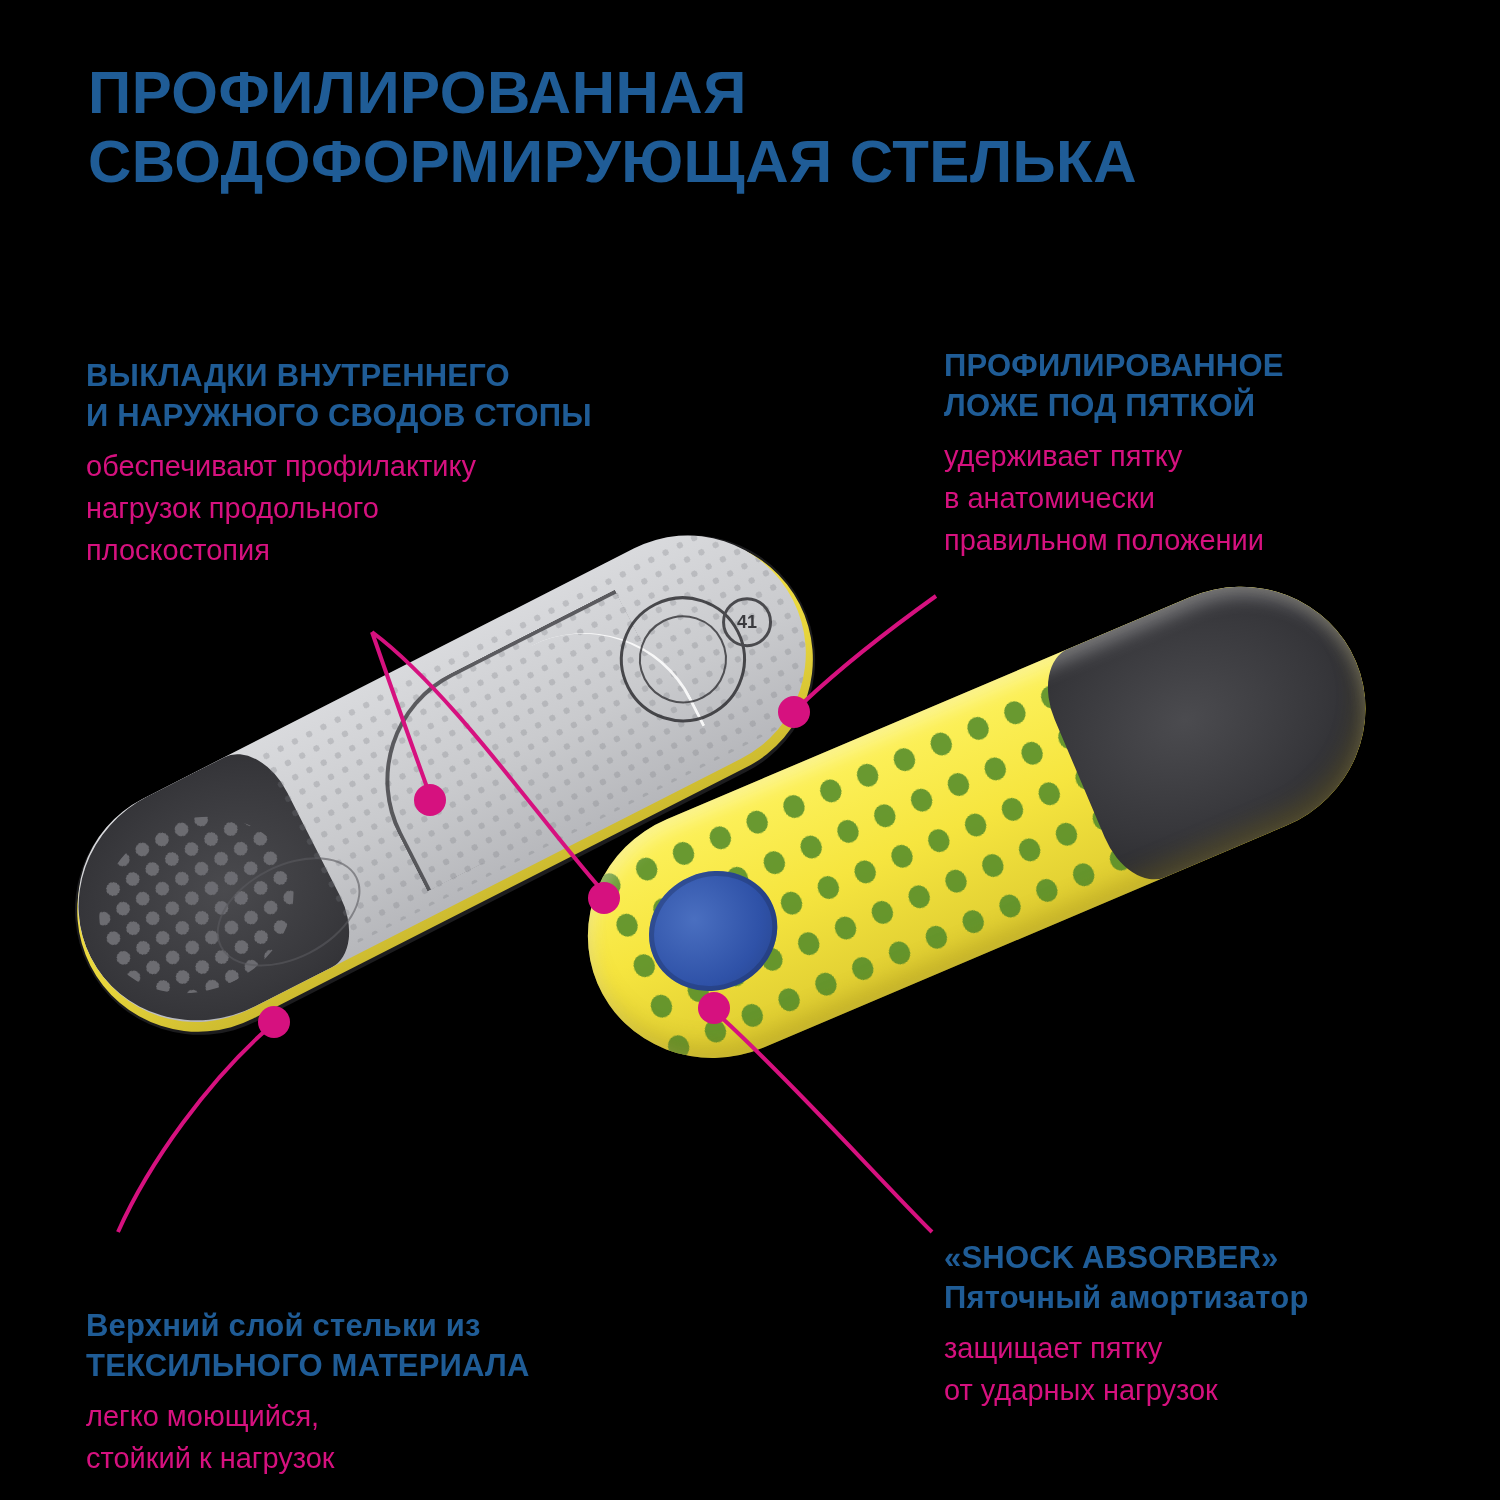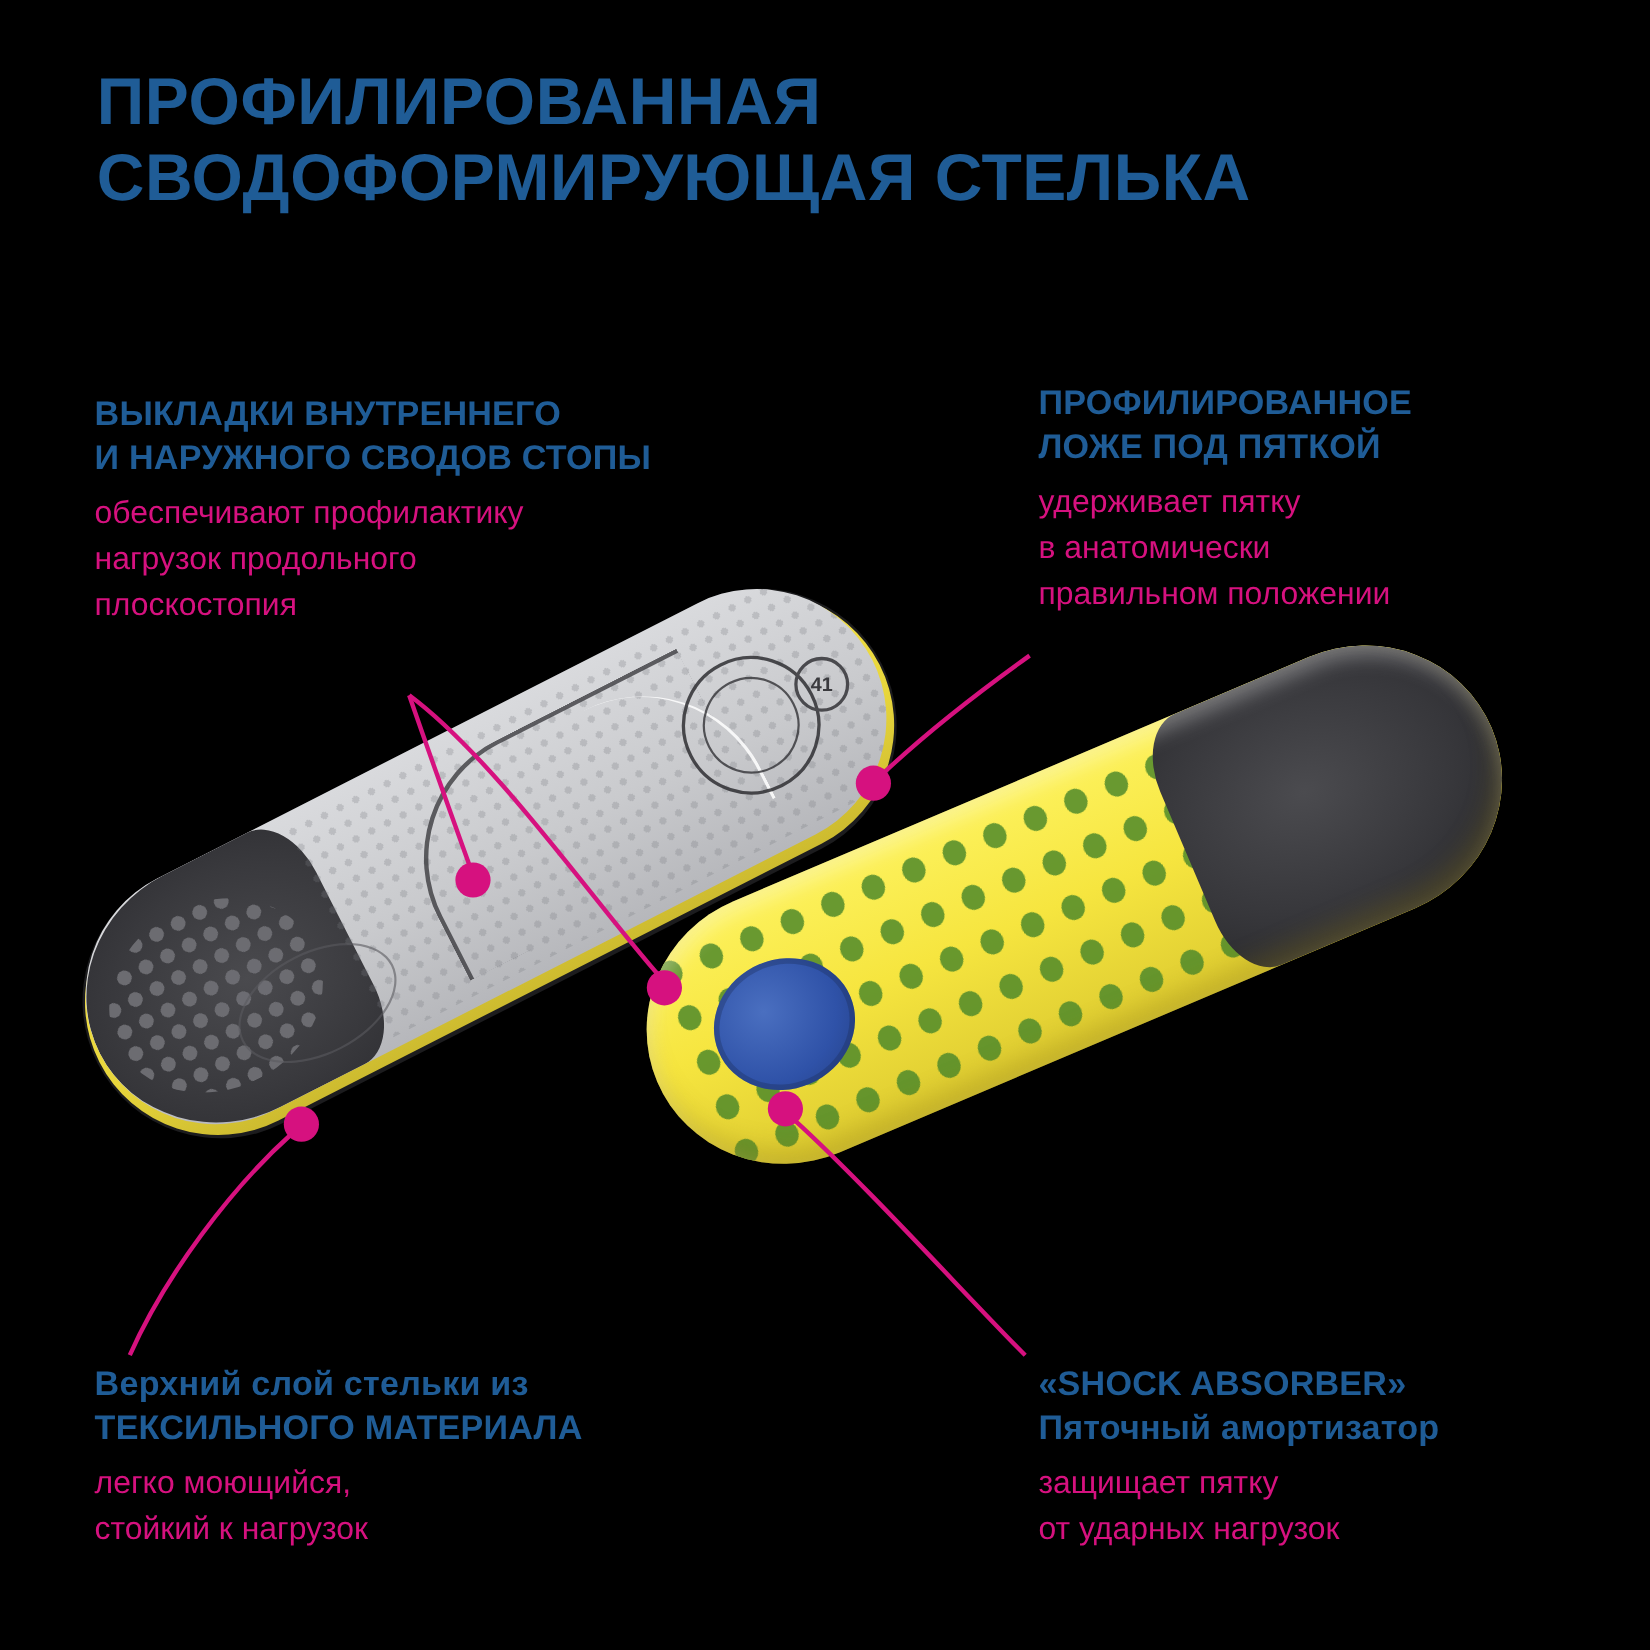--- a/index.html
+++ b/index.html
@@ -46,21 +46,21 @@
     line-height: 1.45;
     margin-top: 8px;
   }
   .callout .head .l, .callout .sub .l { display: block; white-space: nowrap; }
 
   .callout.mixed .head { font-size: 31px; }
 
   
   #c-arch   { left: 86px;  top: 356px;  width: 790px; }
   #c-heel   { left: 944px; top: 318px;  width: 520px; margin-top: 28px; }
-  #c-textile{ left: 86px;  top: 1238px; width: 700px; }
+  #c-textile{ left: 86px;  top: 1306px; width: 700px; }
   #c-shock  { left: 944px; top: 1238px; width: 520px; }
 
   
   #overlay {
     position: absolute;
     left: 0; top: 0;
     width: 1500px; height: 1500px;
     pointer-events: none;
   }
 

